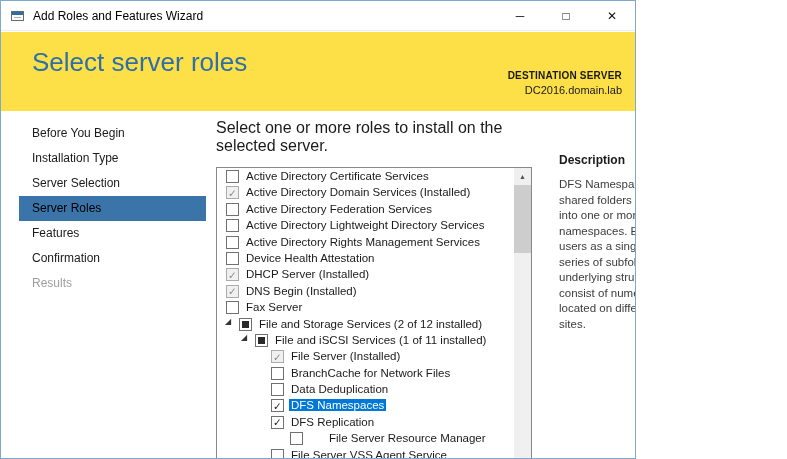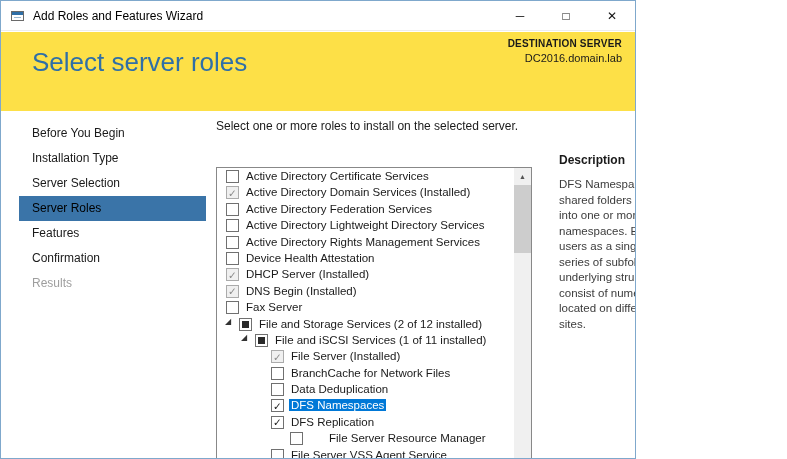--- a/index.html
+++ b/index.html
@@ -15,34 +15,34 @@
   .win-icon { width:16px; height:16px; flex:0 0 auto; }
   .title-text { font-size:12px; color:#000; margin-left:7px; }
   .win-controls { margin-left:auto; display:flex; height:100%; }
   .win-btn { width:46px; height:100%; display:flex; align-items:center;
              justify-content:center; font-size:12px; color:#111; }
 
   
   .header { position:absolute; top:31px; left:0; right:0; height:79px; background:#fde047; }
   .page-title { position:absolute; left:31px; top:15px; font-size:26px;
                 font-weight:400; color:var(--heading,#2f6fa7); }
-  .dest { position:absolute; right:13px; top:6px; text-align:right; }
+  .dest { position:absolute; right:13px; top:38px; text-align:right; }
   .dest-label { font-size:10px; font-weight:bold; color:#1a1a1a; letter-spacing:.2px; }
   .dest-server { font-size:11px; color:#1a1a1a; margin-top:3px; }
 
   
   .bodyarea { position:absolute; top:110px; left:0; right:0; bottom:0; background:#fff; }
 
   .sidebar { position:absolute; left:18px; top:10px; width:187px; }
   .nav-item { height:25px; line-height:25px; padding-left:13px; font-size:12px; color:#1a1a1a; }
   .nav-item.selected { background:var(--nav-sel,#3a74a8); color:#000000; }
   .nav-item.disabled { color:#9e9e9e; }
 
   .content { position:absolute; left:215px; top:0; width:316px; }
-  .instruction { font-size:12px; color:#1a1a1a; margin-top:8px; }
+  .instruction { font-size:16px; color:#1a1a1a; margin-top:8px; }
   .roles-label { font-size:12px; color:#1a1a1a; margin-top:39px; }
 
   .listbox { position:absolute; left:0; top:56px; width:316px; height:312px;
              border:1px solid #888; background:#fff; }
   .rows { position:absolute; top:2px; left:0; right:17px; overflow:hidden; }
   .row { display:flex; align-items:flex-start; height:16.4px; font-size:11.5px;
          color:#1a1a1a; white-space:nowrap; }
   .arrow { width:15px; flex:0 0 auto; font-size:8px; line-height:1; color:#333;
            text-align:left; padding-left:1px; }
   .slot { width:2px; flex:0 0 auto; }

